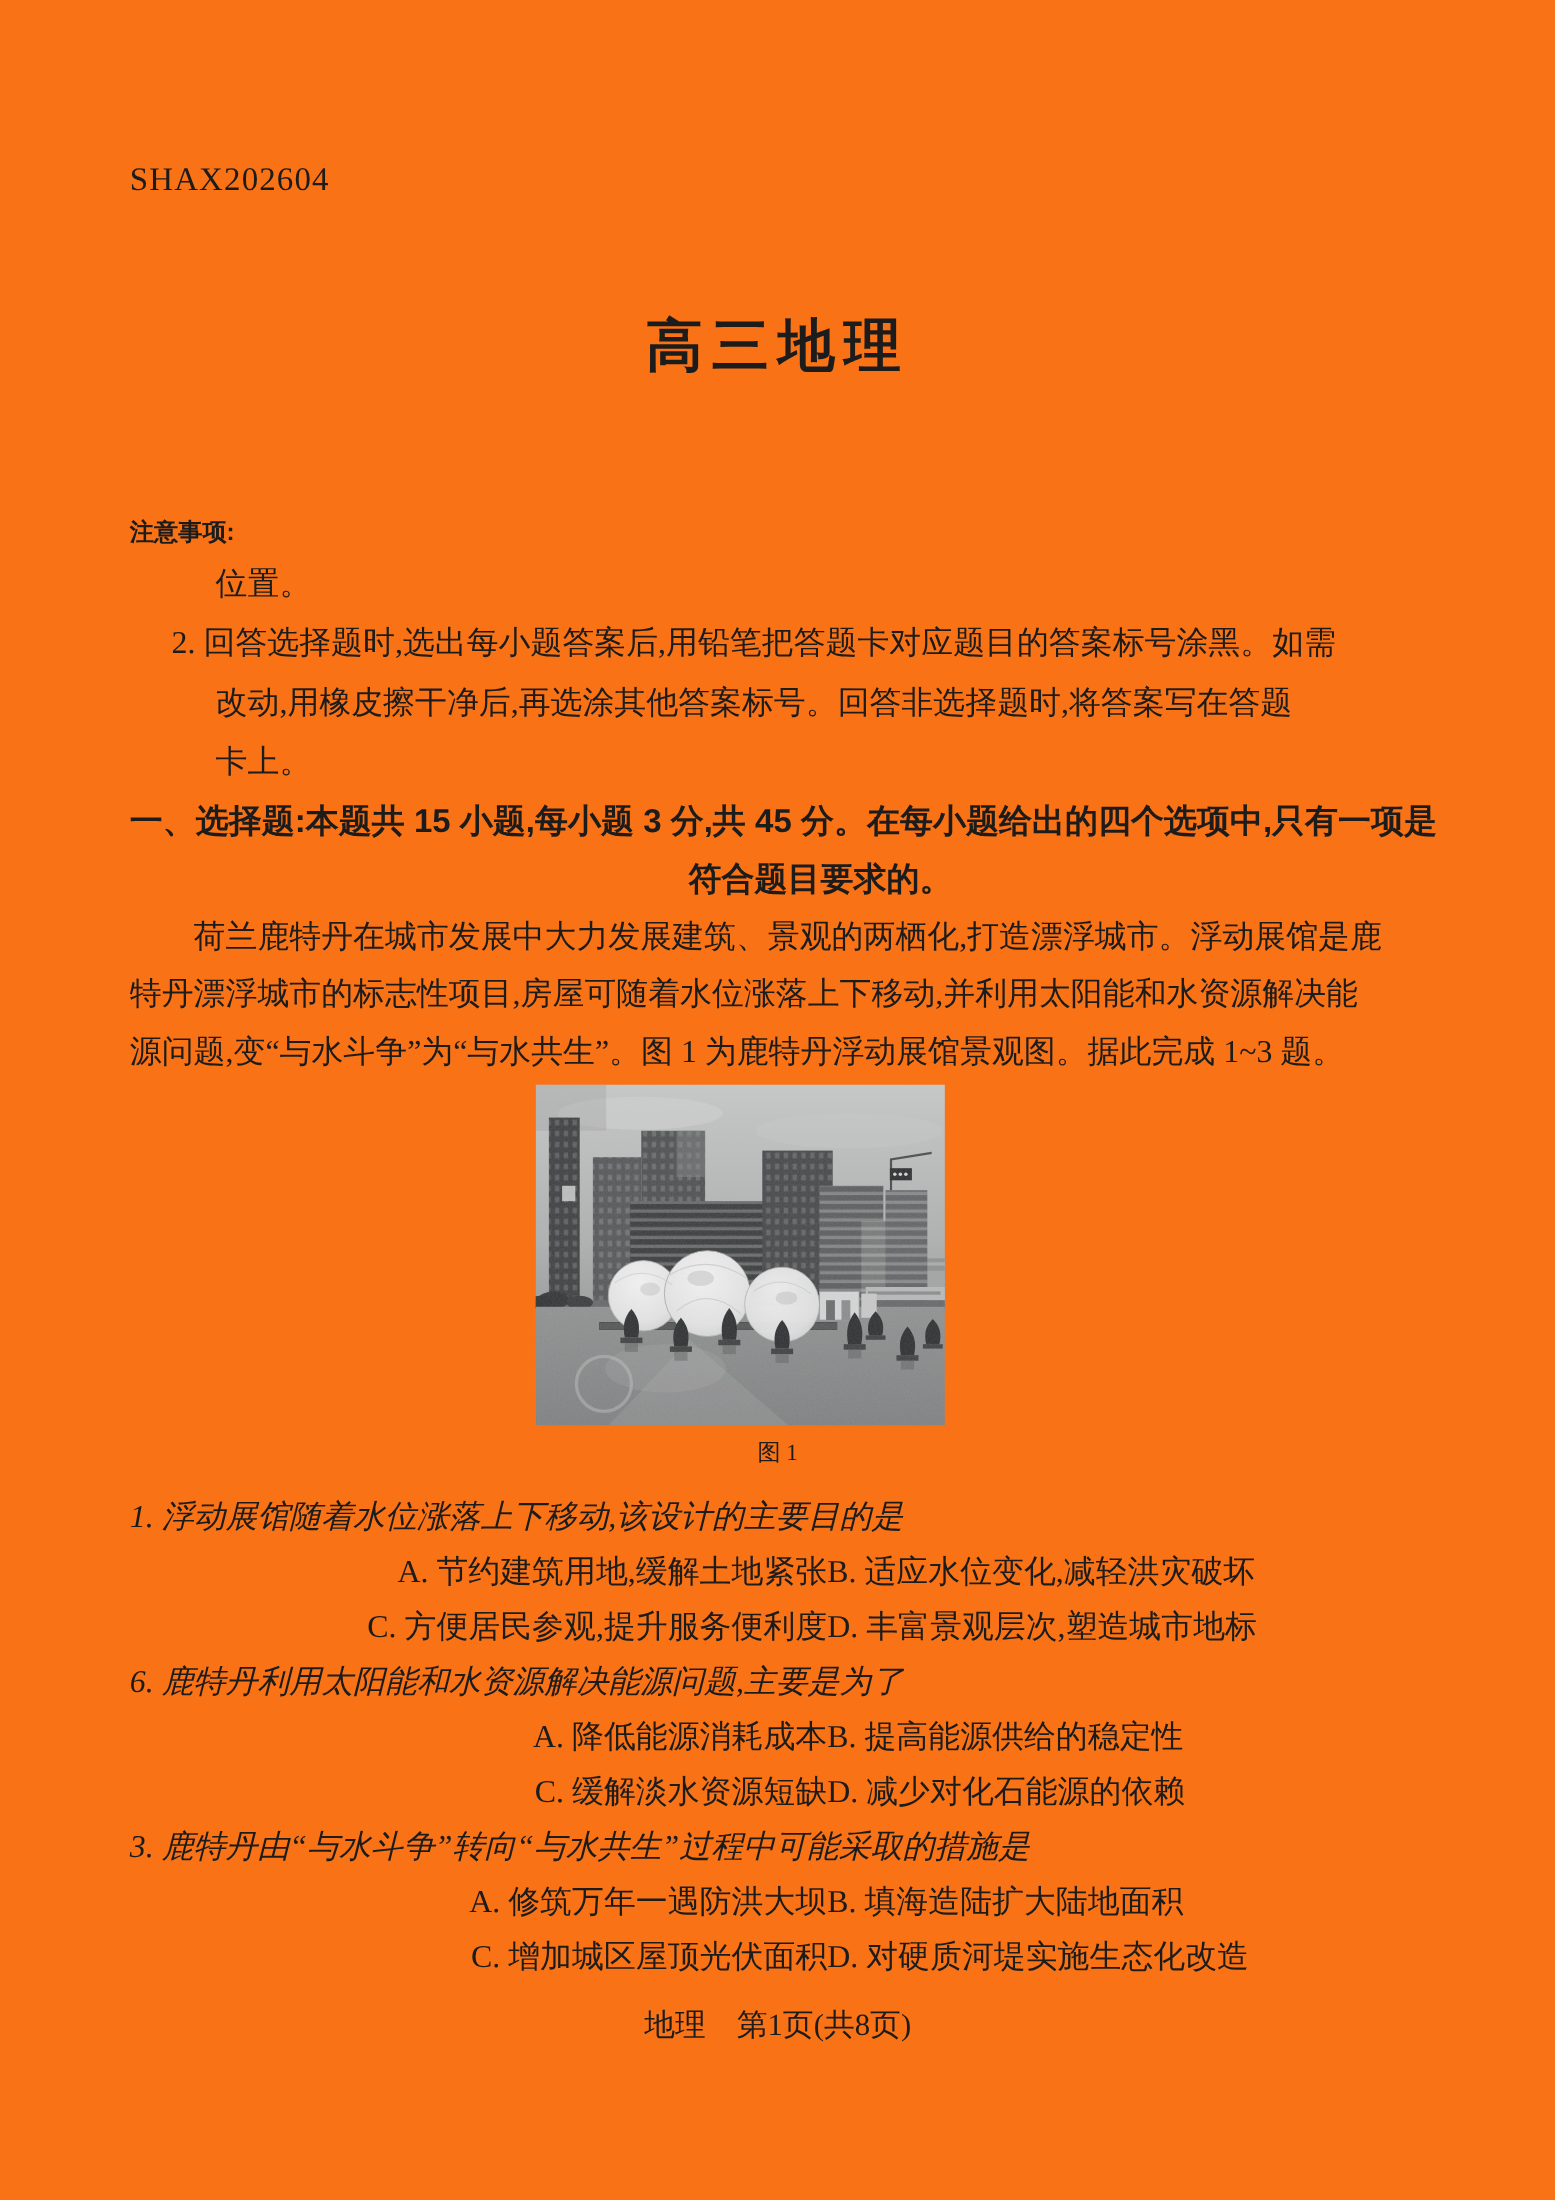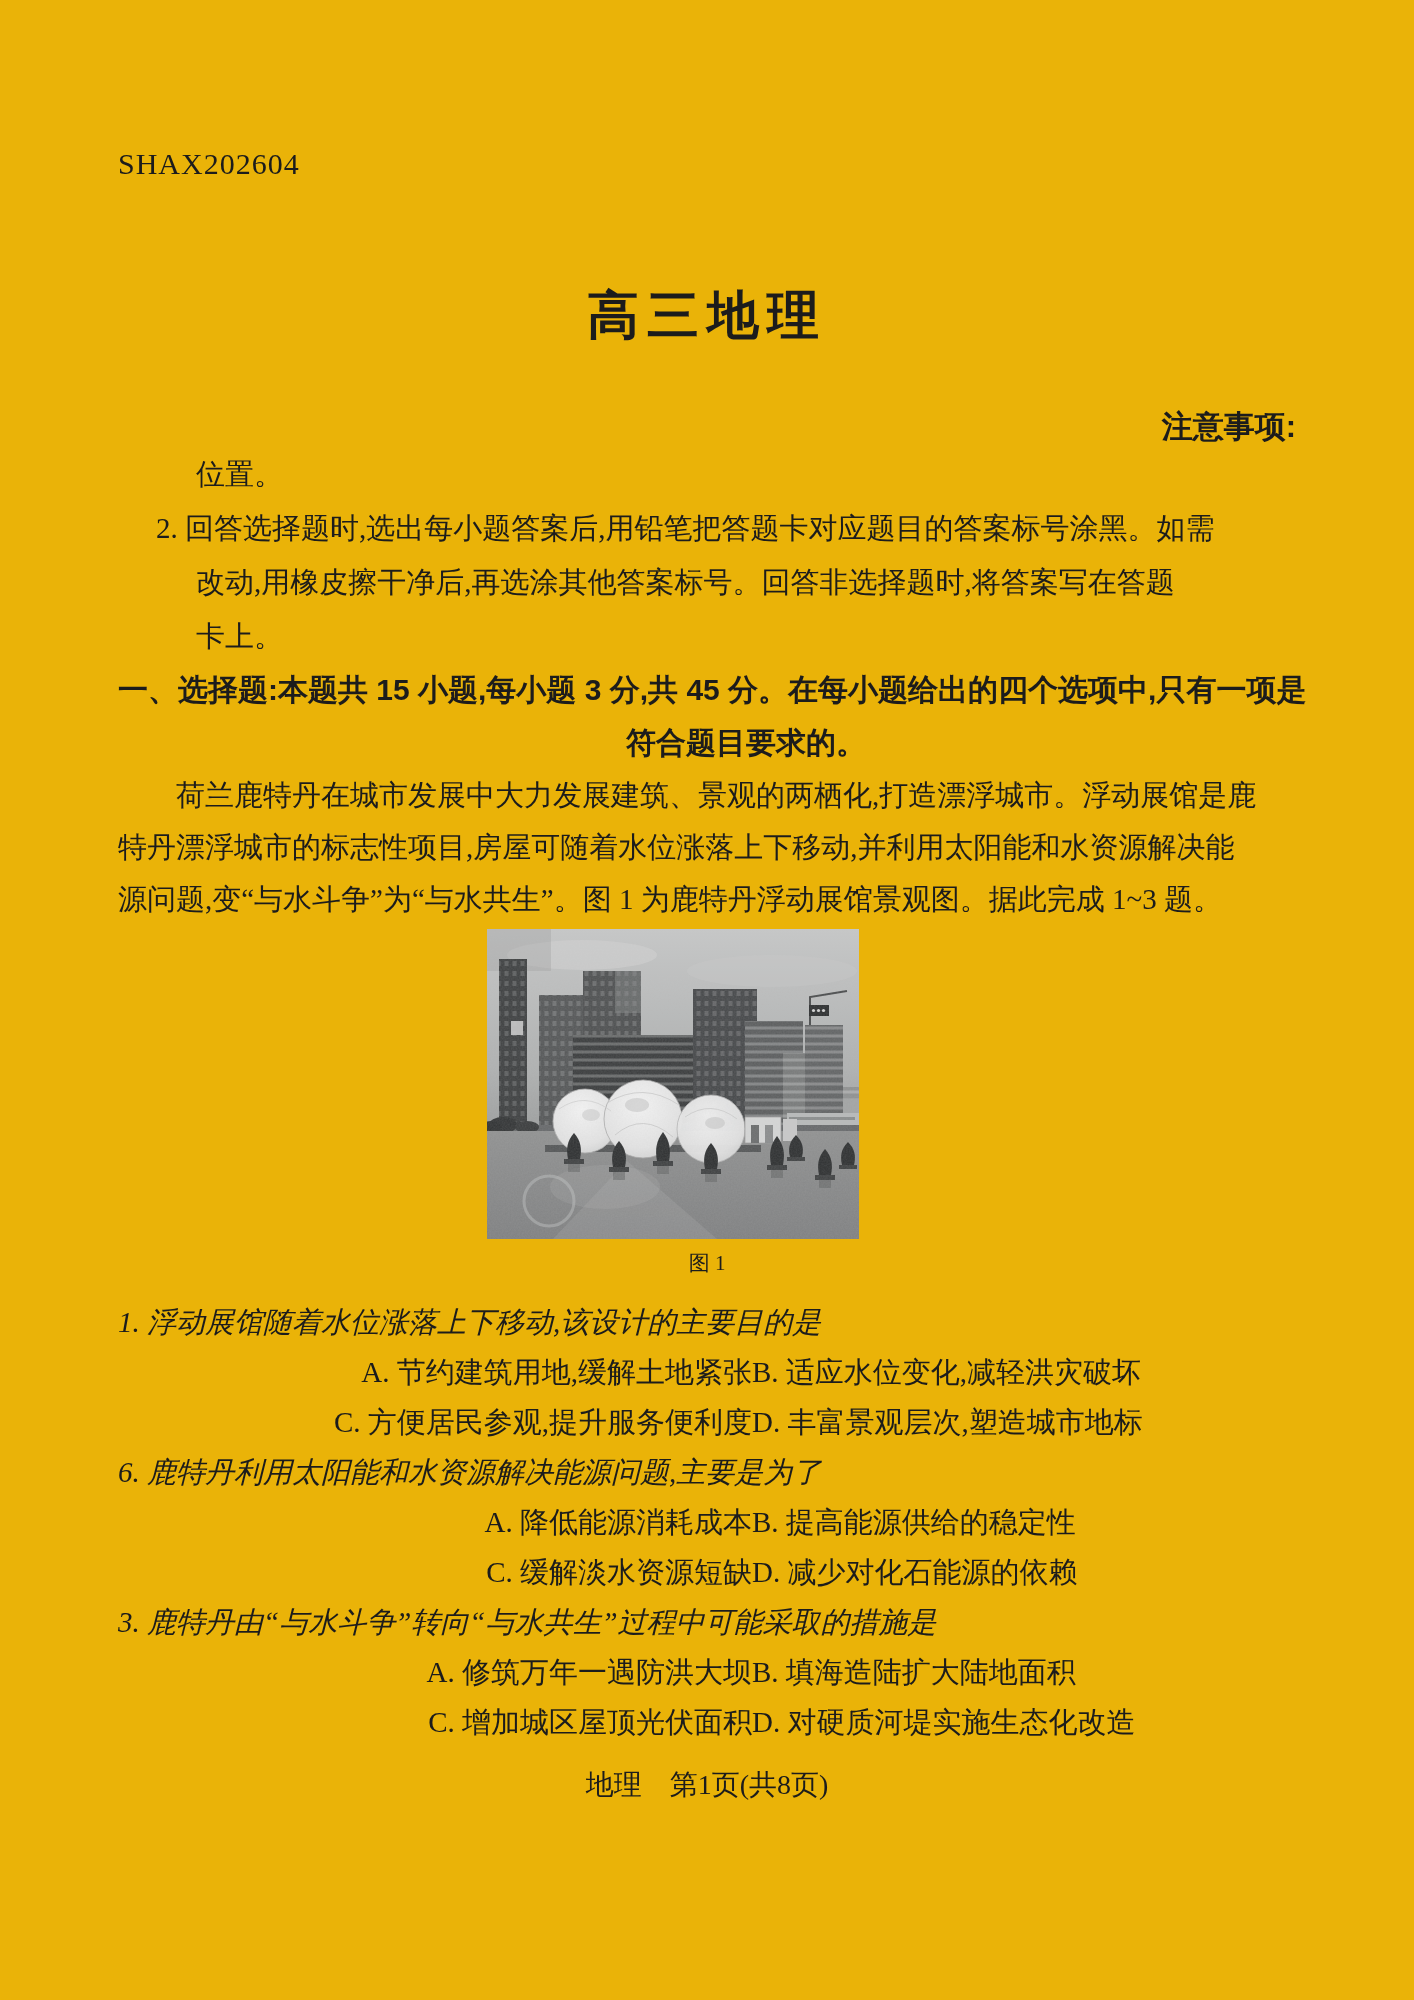--- a/index.html
+++ b/index.html
@@ -1,44 +1,44 @@
 <!DOCTYPE html>
 <html><head>
 <meta charset="utf-8">
 <style>
   html,body { margin:0; padding:0; background:#e8e8e8; }
   .page {
     position:relative;
     width:1414px; height:2000px;
     margin:0 auto;
-    background:#eab308;
+    background:#f97316;
     color:#1c1c1c;
     font-family:"Liberation Serif", serif;
     overflow:hidden;
   }
   .content { padding:0 118px; }
 
   .code {
     padding-top:146px;
     font-size:30px; line-height:36px;
     letter-spacing:1px;
   }
   .title {
     margin:104px 0 0 0;
     text-align:center;
     font-family:"Liberation Sans", sans-serif;
     font-weight:bold;
     font-size:52px; line-height:58px;
     letter-spacing:8px;
   }
   .notice-heading {
-    margin-top:63px;
+    margin-top:120px;
     font-family:"Liberation Sans", sans-serif;
     font-weight:bold;
-    font-size:31px; line-height:40px;text-align:right;
+    font-size:22px; line-height:40px;
   }
   .notice .line { font-size:29px; line-height:54px; white-space:nowrap; }
   .pl38 { padding-left:38px; }
   .pl78 { padding-left:78px; }
 
   .section-heading .line {
     font-family:"Liberation Sans", sans-serif;
     font-weight:bold;
     font-size:30px; line-height:53px;
     white-space:nowrap;

